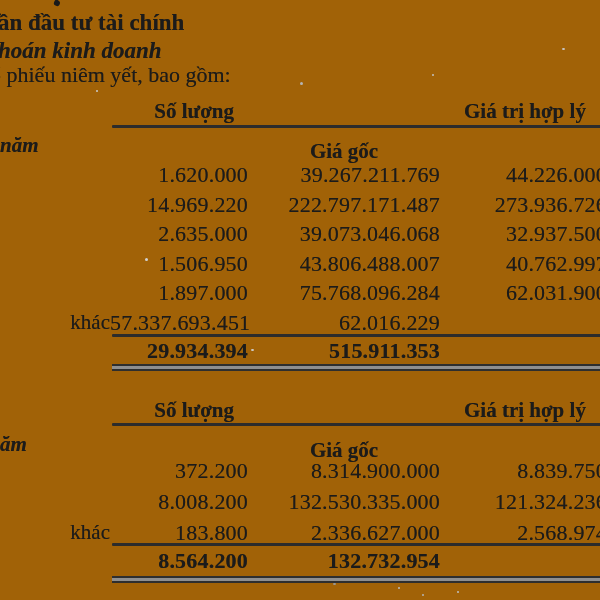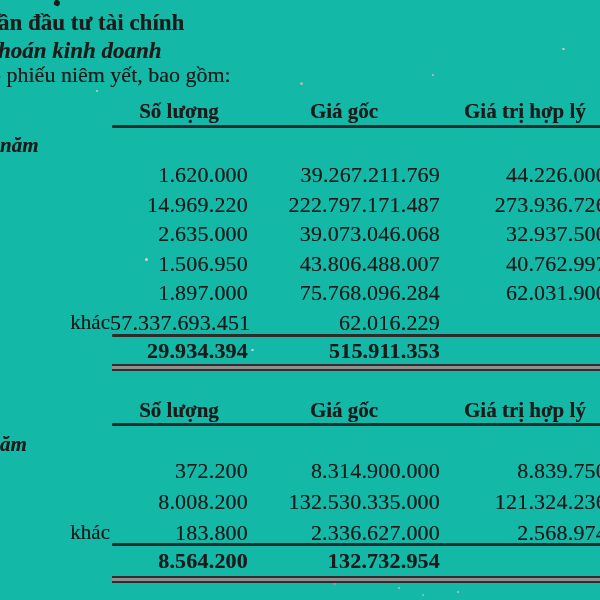--- a/index.html
+++ b/index.html
@@ -5,35 +5,35 @@
   html, body {
     margin: 0; padding: 0;
     width: 600px; height: 600px;
     background: #ffffff;
     overflow: hidden;
   }
   #page {
     position: relative;
     width: 600px; height: 600px;
     overflow: hidden;
-    background: #14b8a6;
+    background: #a16207;
     font-family: "Liberation Serif", "DejaVu Serif", serif;
     color: #1b1b1b;
     text-shadow: 0 0 0.5px rgba(20,20,20,0.55);
   }
   
   .h-line { position: absolute; white-space: nowrap; left: 0; }
   .h1t { top: 10px; left: -2px; font-size: 23px; font-weight: bold; }
   .h2t { top: 38px; left: -2px; font-size: 23px; font-weight: bold; font-style: italic; }
   .h3t { top: 62px; left: -10px; font-size: 22px; }
   
   .thead { position: absolute; left: 0; width: 607px; height: 26px; }
   .th { position: absolute; top: 0; font-size: 21px; font-weight: bold; white-space: nowrap; }
-  .th.c1 { left: 110px; width: 138px; text-align: center; }
-  .th.c2 { left: 248px; width: 192px; text-align: center; }
+  .th.c1 { left: 96px; width: 138px; text-align: right; }
+  .th.c2 { left: 248px; width: 192px; text-align: center; margin-top: 40px; }
   .th.c3 { left: 464px; }
   .rule { position: absolute; left: 112px; width: 495px; height: 2.5px; background: #2c2c2c; border-radius: 1px; }
   .rule-double {
     position: absolute; left: 112px; width: 495px; height: 7px;
     box-sizing: border-box;
     background: #8f8f8f;
     border-top: 2px solid #2e2e2e;
     border-bottom: 2px solid #2e2e2e;
   }
   .sec-label { position: absolute; left: 0; font-size: 21px; font-weight: bold; font-style: italic; white-space: nowrap; }

